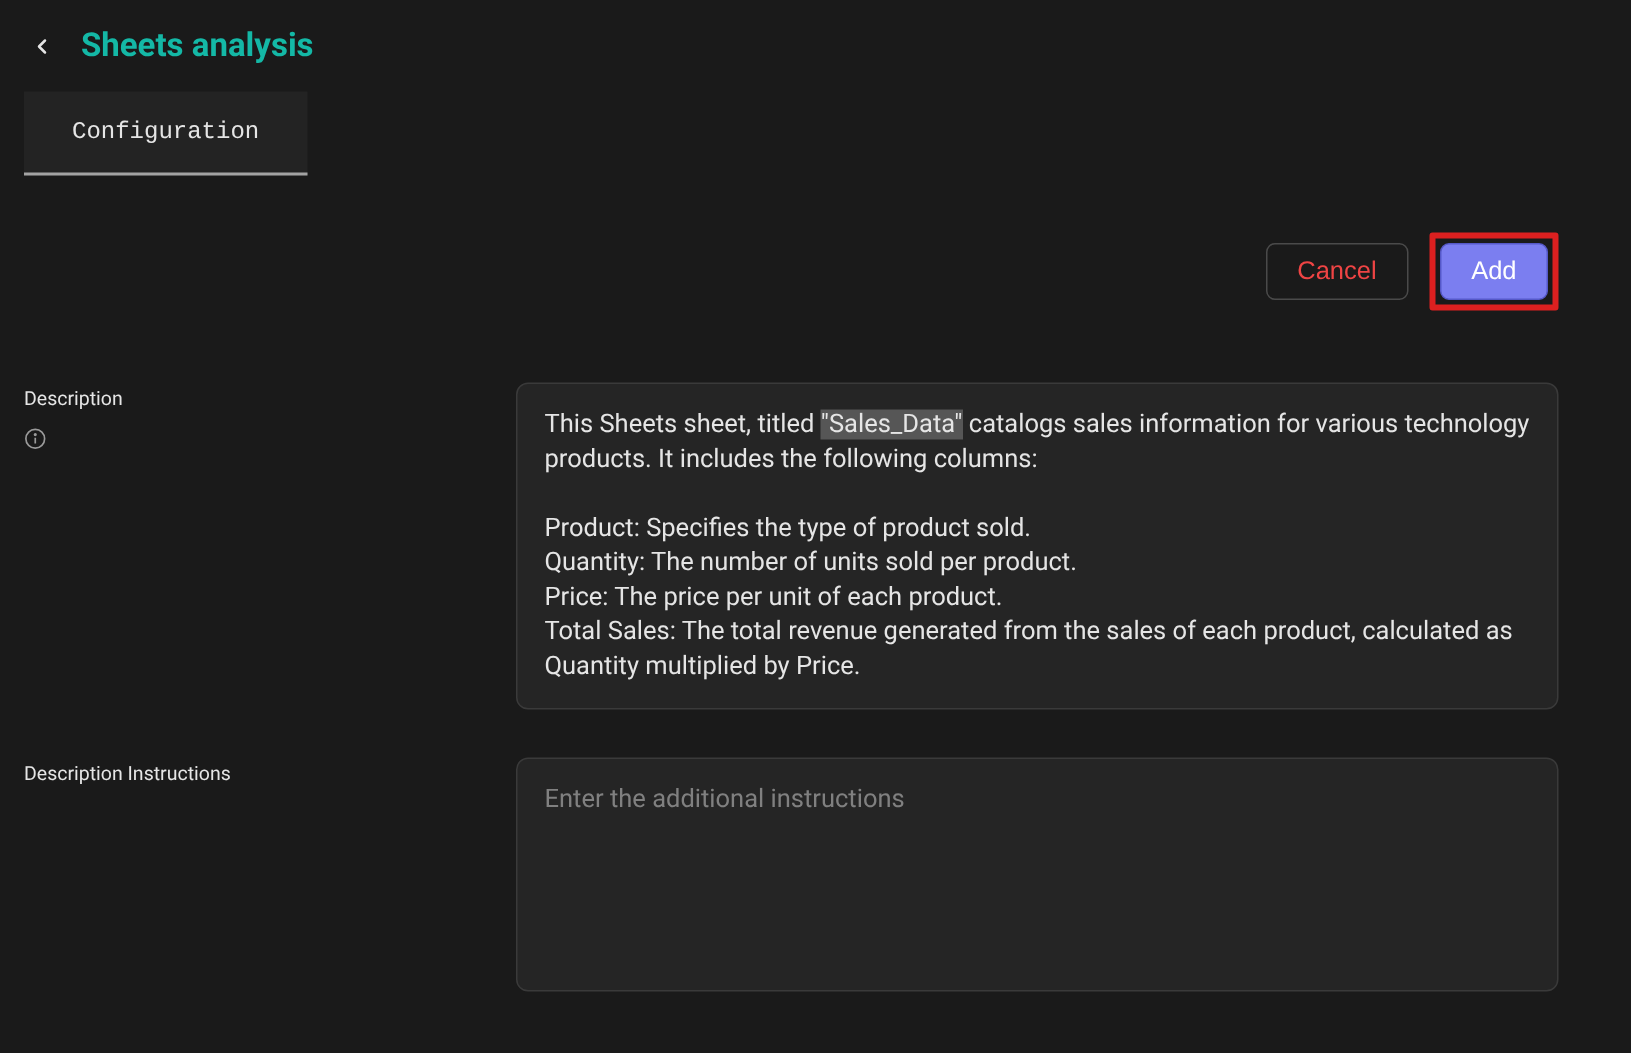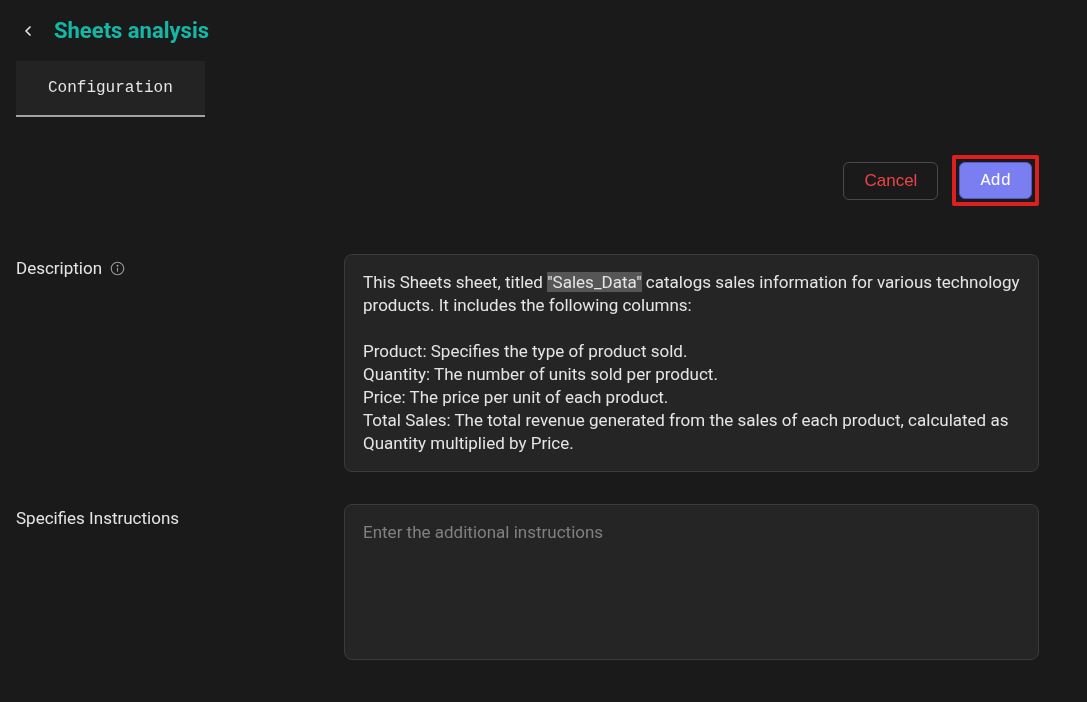--- a/index.html
+++ b/index.html
@@ -74,39 +74,39 @@
       padding: 3px;
     }
     .btn-add {
       padding: 8px 20px;
       background-color: #7B7EF0;
       border: 1px solid #5558c8;
       color: #ffffff;
       font-size: 17px;
       border-radius: 6px;
       cursor: pointer;
-      font-family: Liberation Mono, monospace;
     }
     .form-section {
       padding: 48px 48px 0 16px;
     }
     .form-row {
       display: flex;
       gap: 16px;
       margin-bottom: 32px;
     }
     .form-label {
       width: 312px;
       flex-shrink: 0;
-      font-size: 17px;
+      font-size: 13px;
       color: #e5e5e5;
       display: flex;
       align-items: flex-start;
       gap: 8px;
       padding-top: 4px;
+      flex-direction: column;
     }
     .info-icon {
       width: 15px;
       height: 15px;
       display: inline-flex;
       align-items: center;
       justify-content: center;
       color: #9a9a9a;
       position: relative;
       top: 3px;
@@ -180,17 +180,17 @@
     <div class="form-control description-content"><span>This Sheets sheet, titled </span><span class="desc-highlight">"Sales_Data"</span><span> catalogs sales information for various technology products. It includes the following columns:</span>
 
 <span>Product: Specifies the type of product sold.
 Quantity: The number of units sold per product.
 Price: The price per unit of each product.
 Total Sales: The total revenue generated from the sales of each product, calculated as Quantity multiplied by Price.</span></div>
   </div>
 
   <div class="form-row">
     <div class="form-label">
-      <span>Specifies Instructions</span>
+      <span>Description Instructions</span>
     </div>
     <textarea class="form-control" placeholder="Enter the additional instructions" style=""></textarea>
   </div>
 </div>
 
 </body></html>

